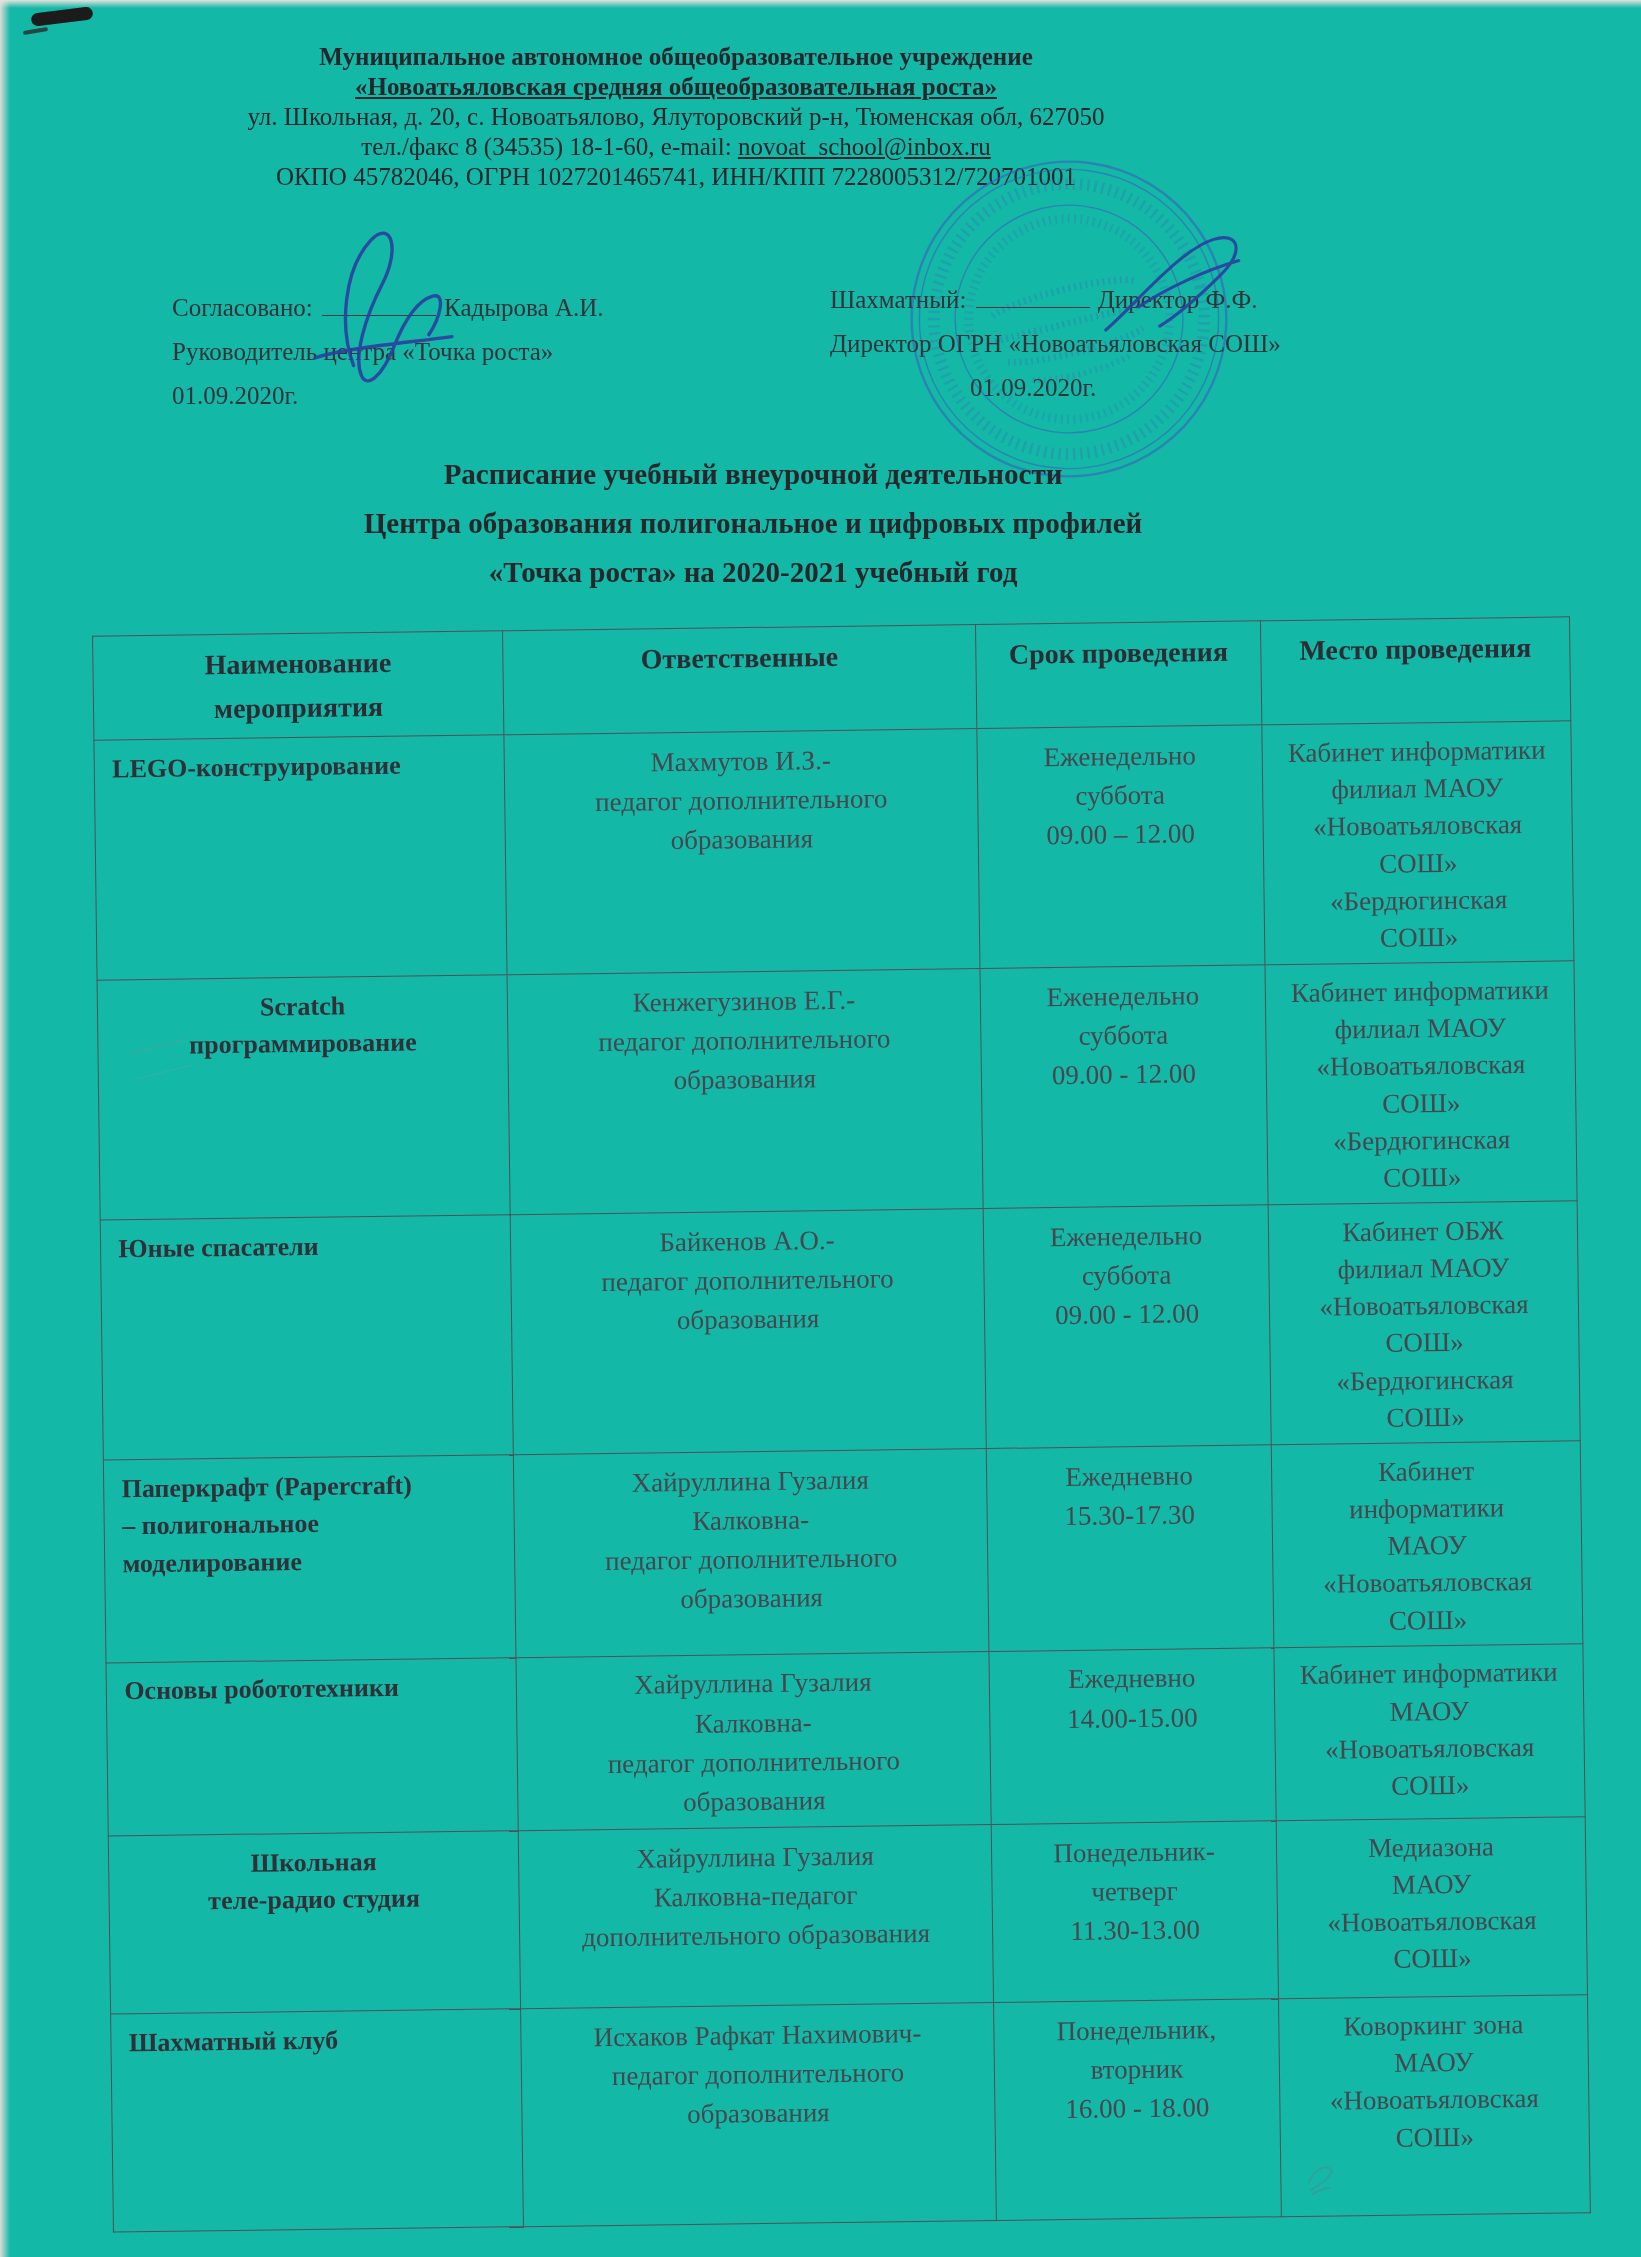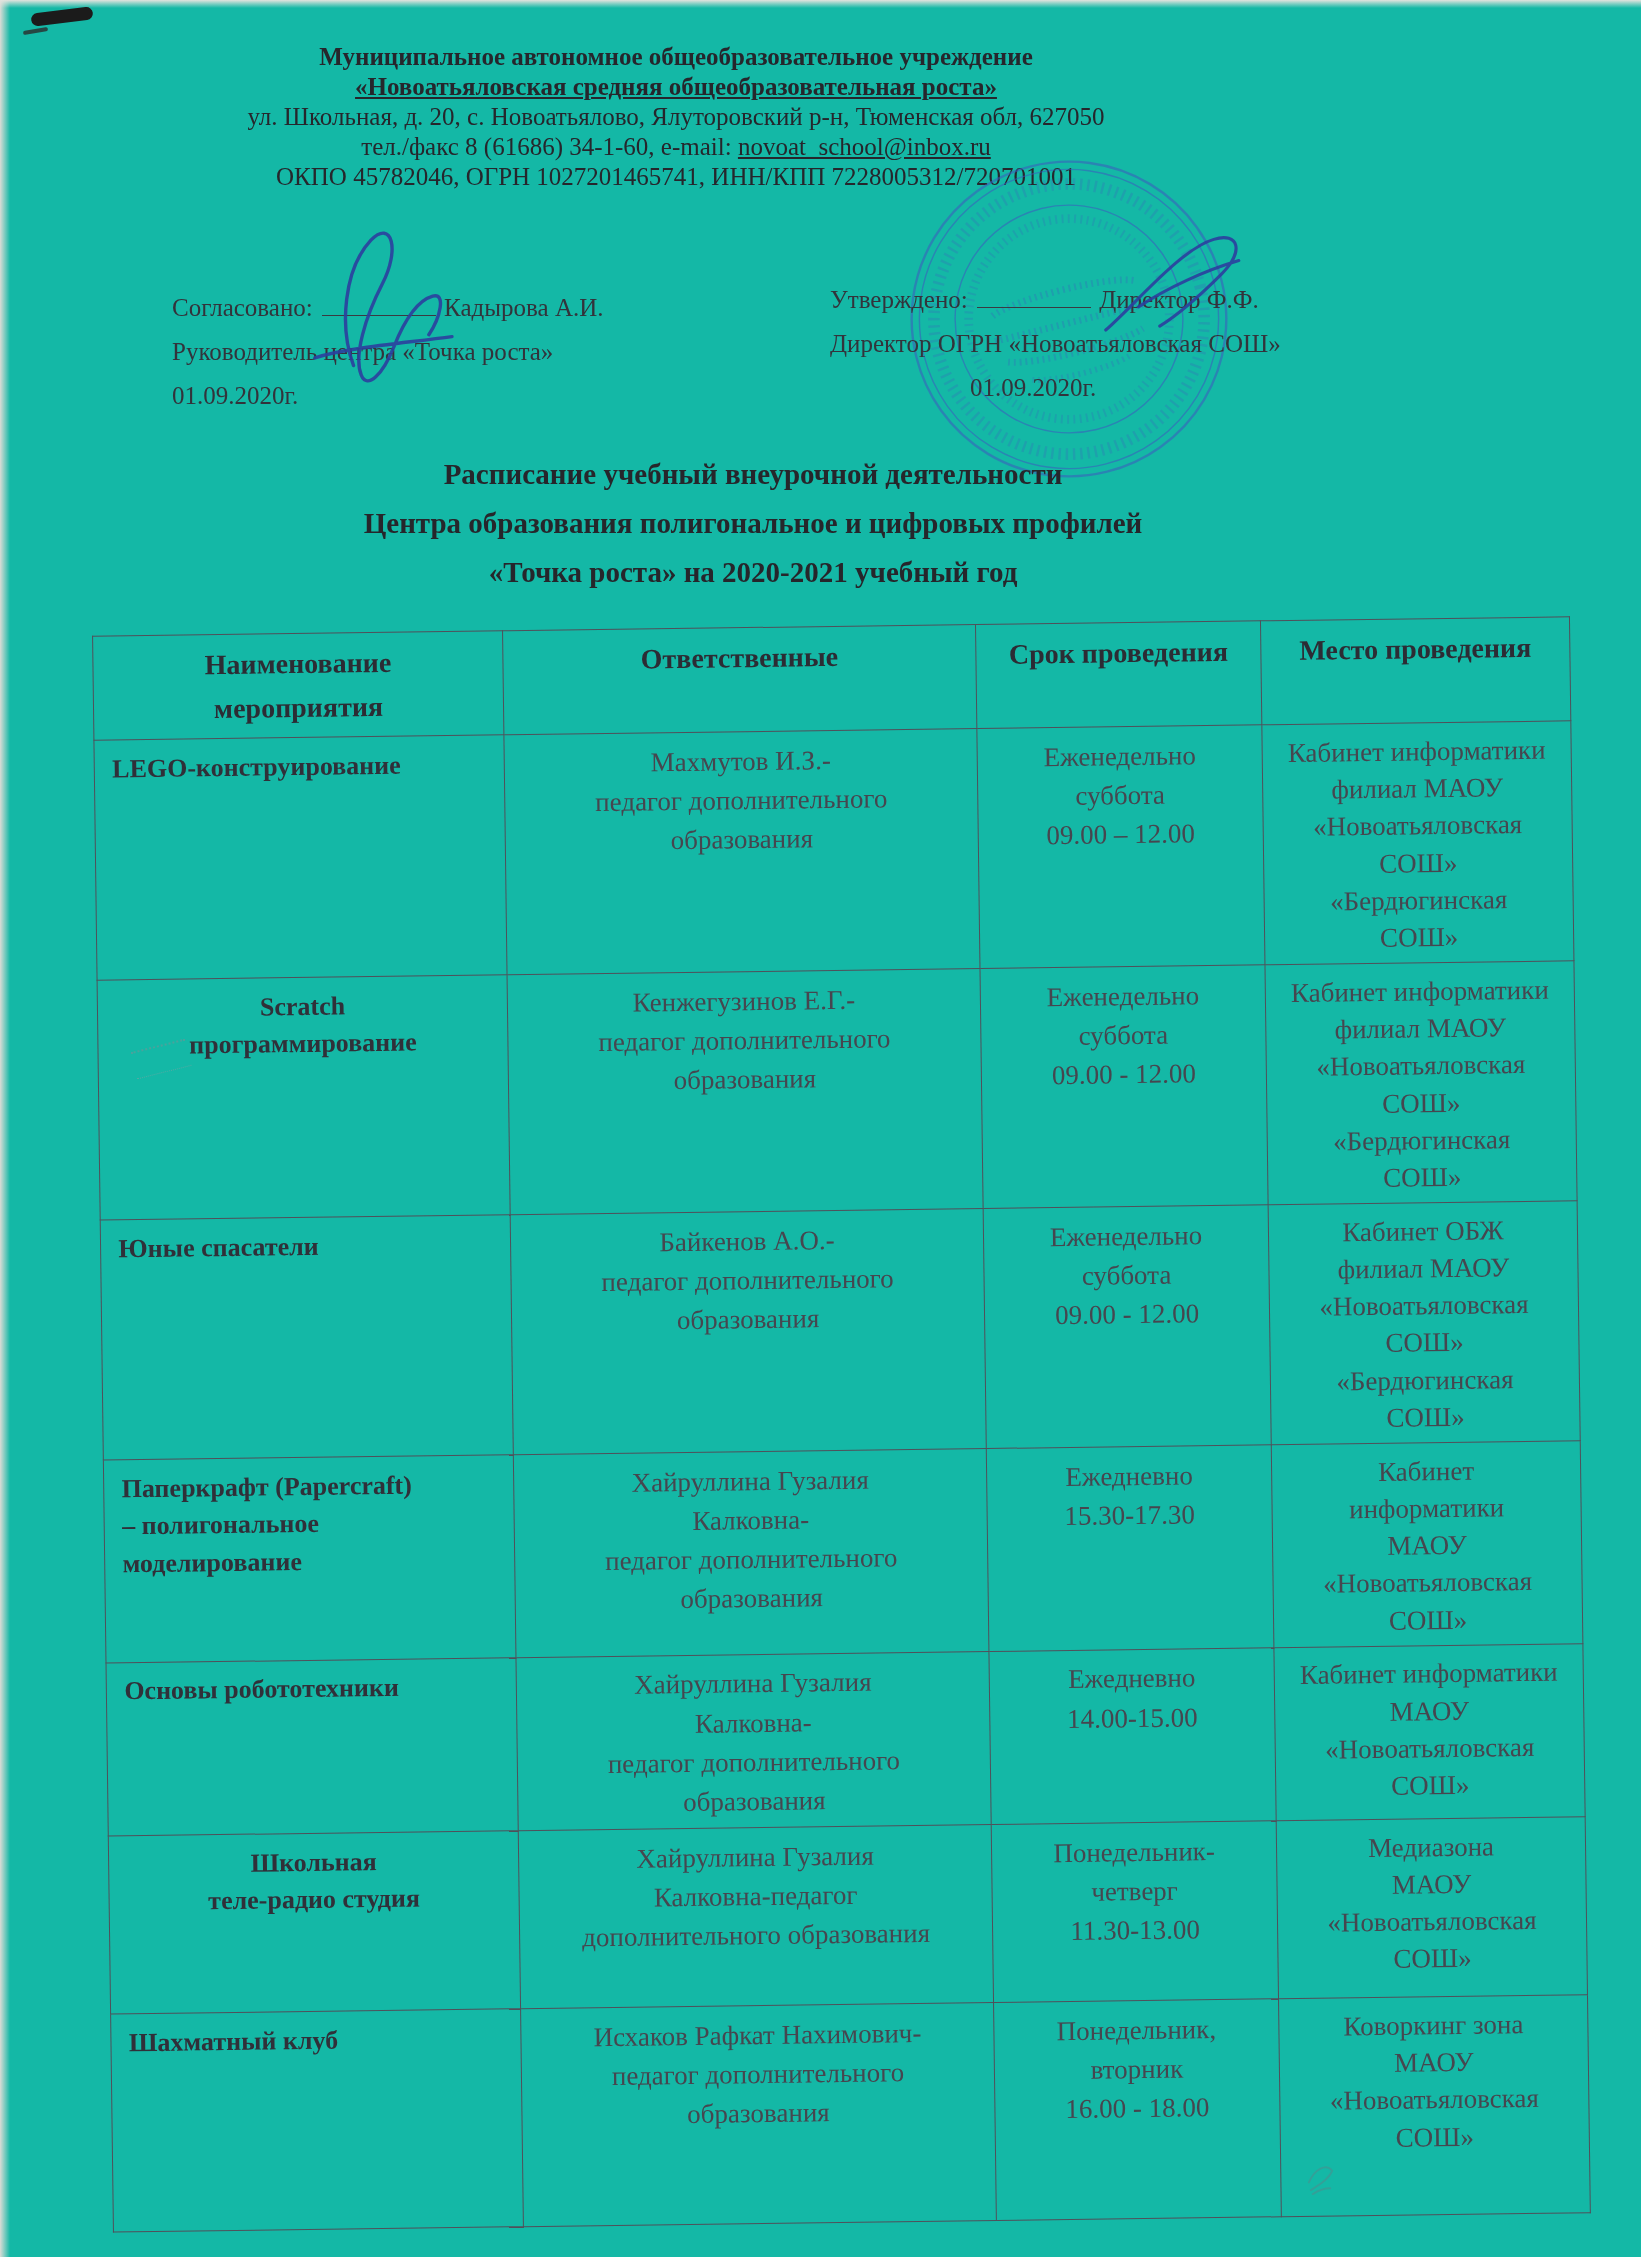--- a/index.html
+++ b/index.html
@@ -84,21 +84,21 @@
   <div class="corner-mark2"></div>
   <div class="pencil-mark"></div>
   <svg class="scribble-br" width="33" height="39" viewBox="0 0 34 40">
     <path d="M4 22 C10 8 22 2 28 10 C24 20 12 26 6 30 M8 34 C14 30 20 28 26 28" fill="none" stroke="#49918f" stroke-width="2" stroke-linecap="round"></path>
   </svg>
 
   <header class="org-header">
     <div class="ln b">Муниципальное автономное общеобразовательное учреждение</div>
     <div class="ln b u">«Новоатьяловская средняя общеобразовательная роста»</div>
     <div class="ln">ул. Школьная, д. 20, с. Новоатьялово, Ялуторовский р-н, Тюменская обл, 627050</div>
-    <div class="ln"><span>тел./факс 8 (61686) 34-1-60,  e-mail: </span><span class="u">novoat_school@inbox.ru</span></div>
+    <div class="ln"><span>тел./факс 8 (34535) 18-1-60,  e-mail: </span><span class="u">novoat_school@inbox.ru</span></div>
     <div class="ln">ОКПО 45782046, ОГРН 1027201465741, ИНН/КПП 7228005312/720701001</div>
   </header>
 
   <section class="approval">
 
     <svg class="stamp" viewBox="0 0 344 344">
       <g fill="none" stroke="#3d5abf">
         <circle cx="172" cy="172" r="163" stroke-width="2.5"></circle>
         <circle cx="172" cy="172" r="155" stroke-width="1.5"></circle>
         <circle cx="172" cy="172" r="140" stroke-width="12" stroke-dasharray="2.5 5" opacity="0.45"></circle>
@@ -117,21 +117,21 @@
       </svg>
       <div><span>Согласовано:</span><span class="sig-blank"></span><span>Кадырова А.И.</span></div>
       <div>Руководитель центра «Точка роста»</div>
       <div>01.09.2020г.</div>
     </div>
 
     <div class="appr-right">
       <svg class="sig-svg sig-right" width="164" height="135" viewBox="0 0 170 140">
         <path d="M8 112 C40 84 86 28 120 18 C146 10 152 30 128 54 C106 76 80 98 64 108 M42 88 C72 68 112 50 146 40" fill="none" stroke="#2b3f9f" stroke-width="3.2" stroke-linecap="round" opacity="0.9"></path>
       </svg>
-      <div><span>Утверждено:</span><span class="sig-blank"></span><span>Директор Ф.Ф.</span></div>
+      <div><span>Шахматный:</span><span class="sig-blank"></span><span>Директор Ф.Ф.</span></div>
       <div>Директор ОГРН «Новоатьяловская СОШ»</div>
       <div class="date-line">01.09.2020г.</div>
     </div>
   </section>
 
   <h1 class="doc-title">
     <div>Расписание учебный внеурочной деятельности</div>
     <div>Центра образования полигональное и цифровых профилей</div>
     <div>«Точка роста» на 2020-2021 учебный год</div>
   </h1>

